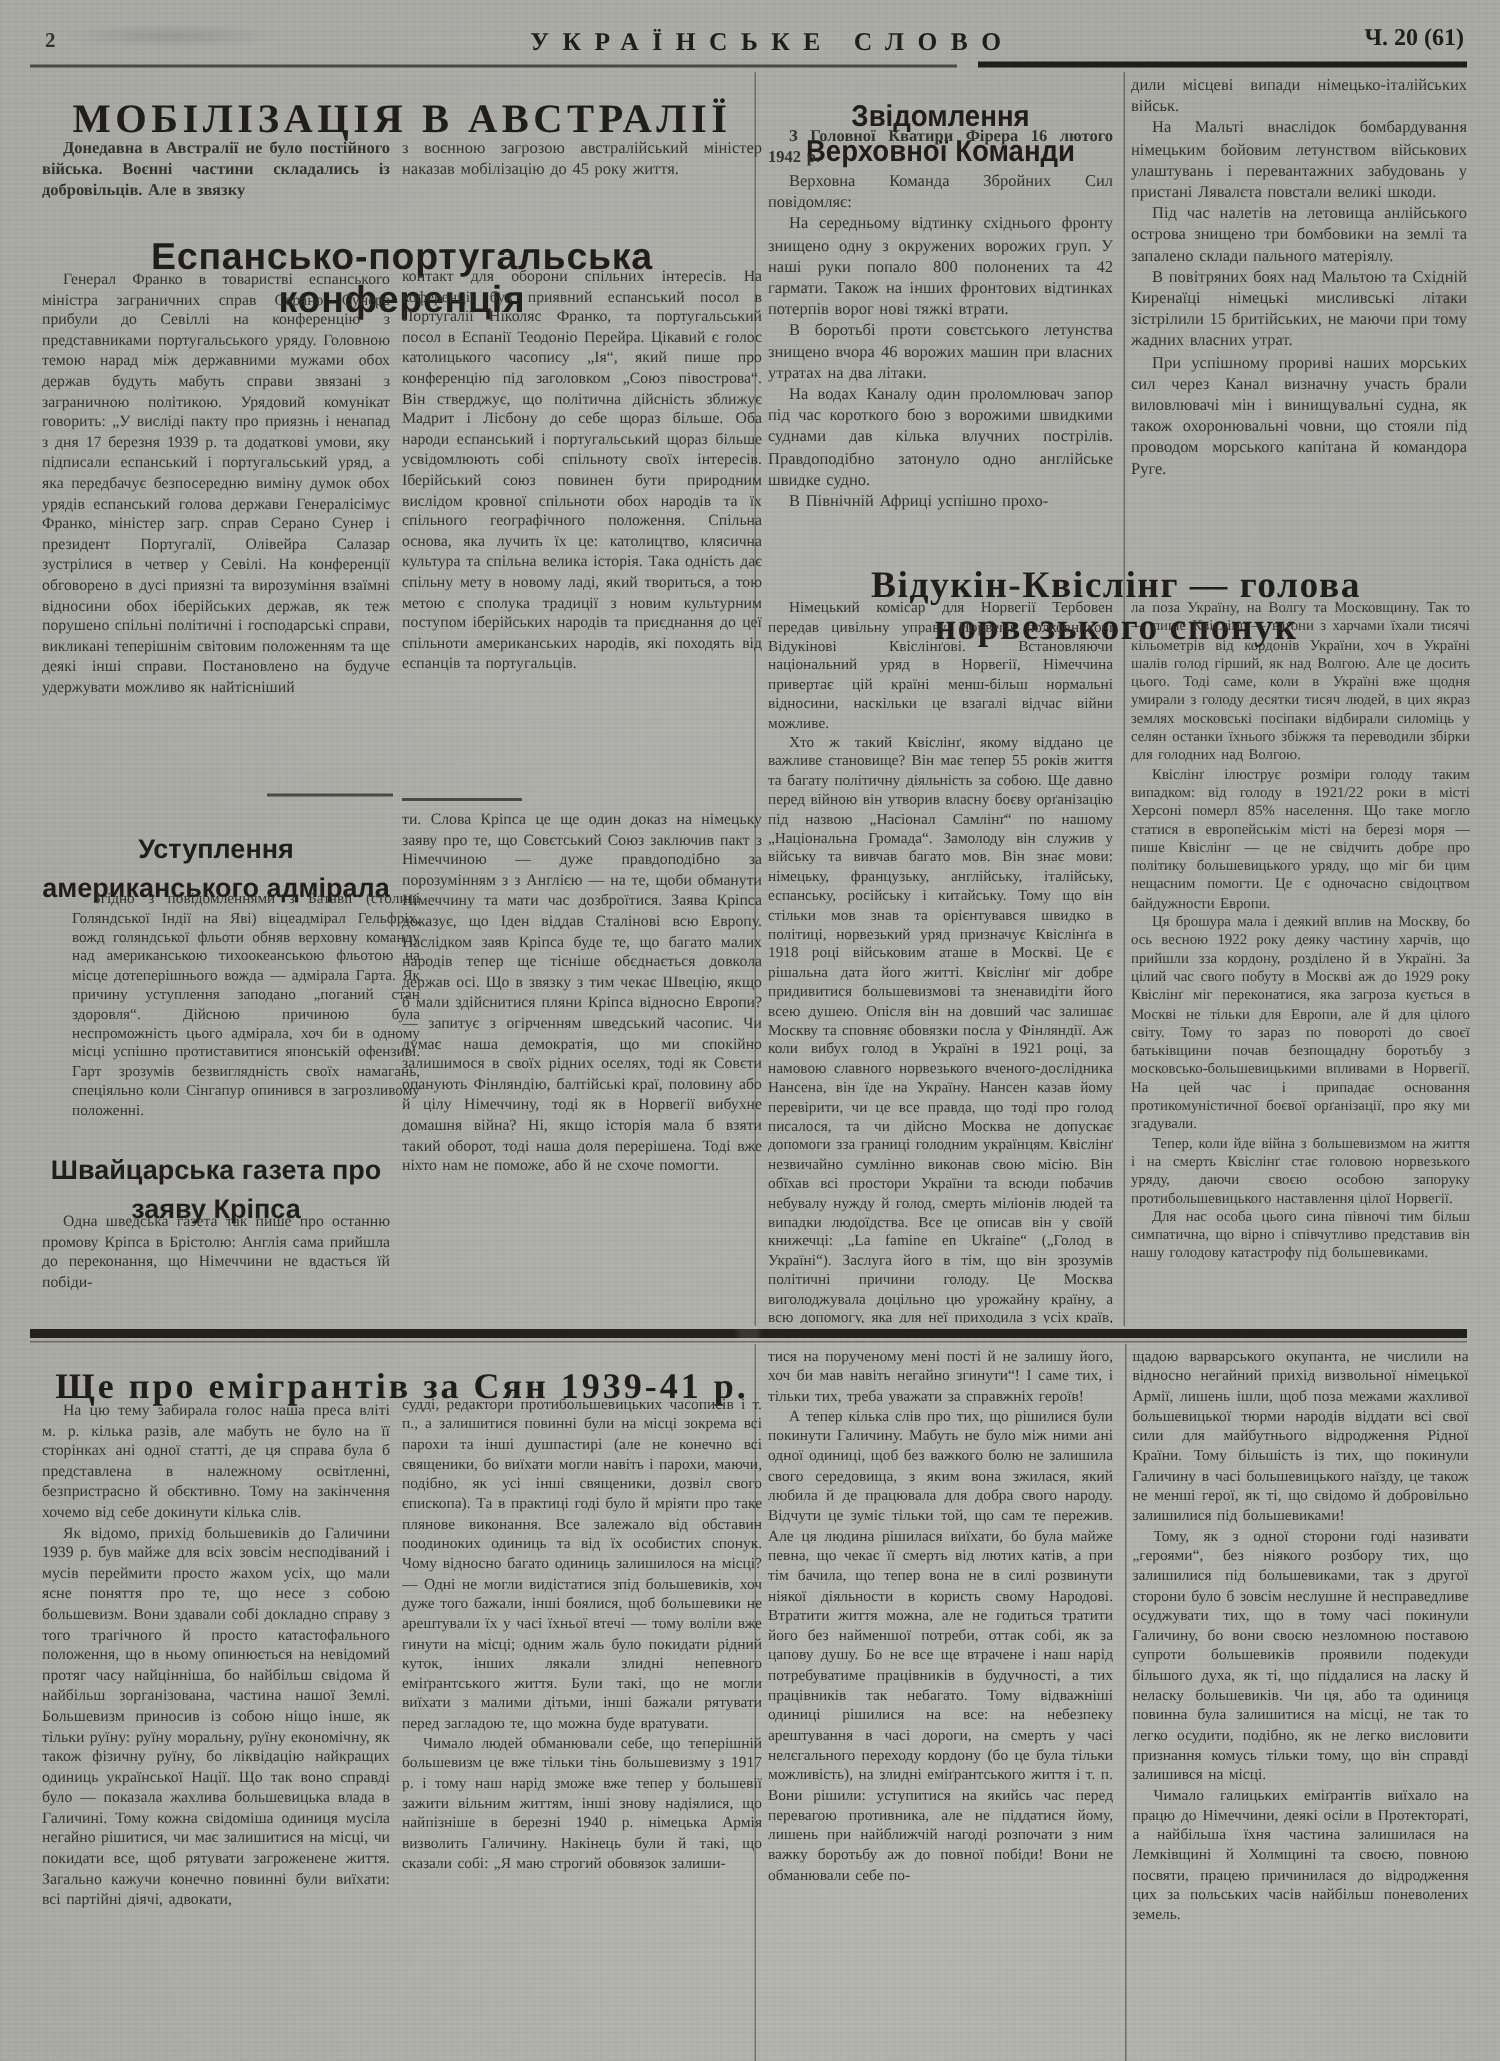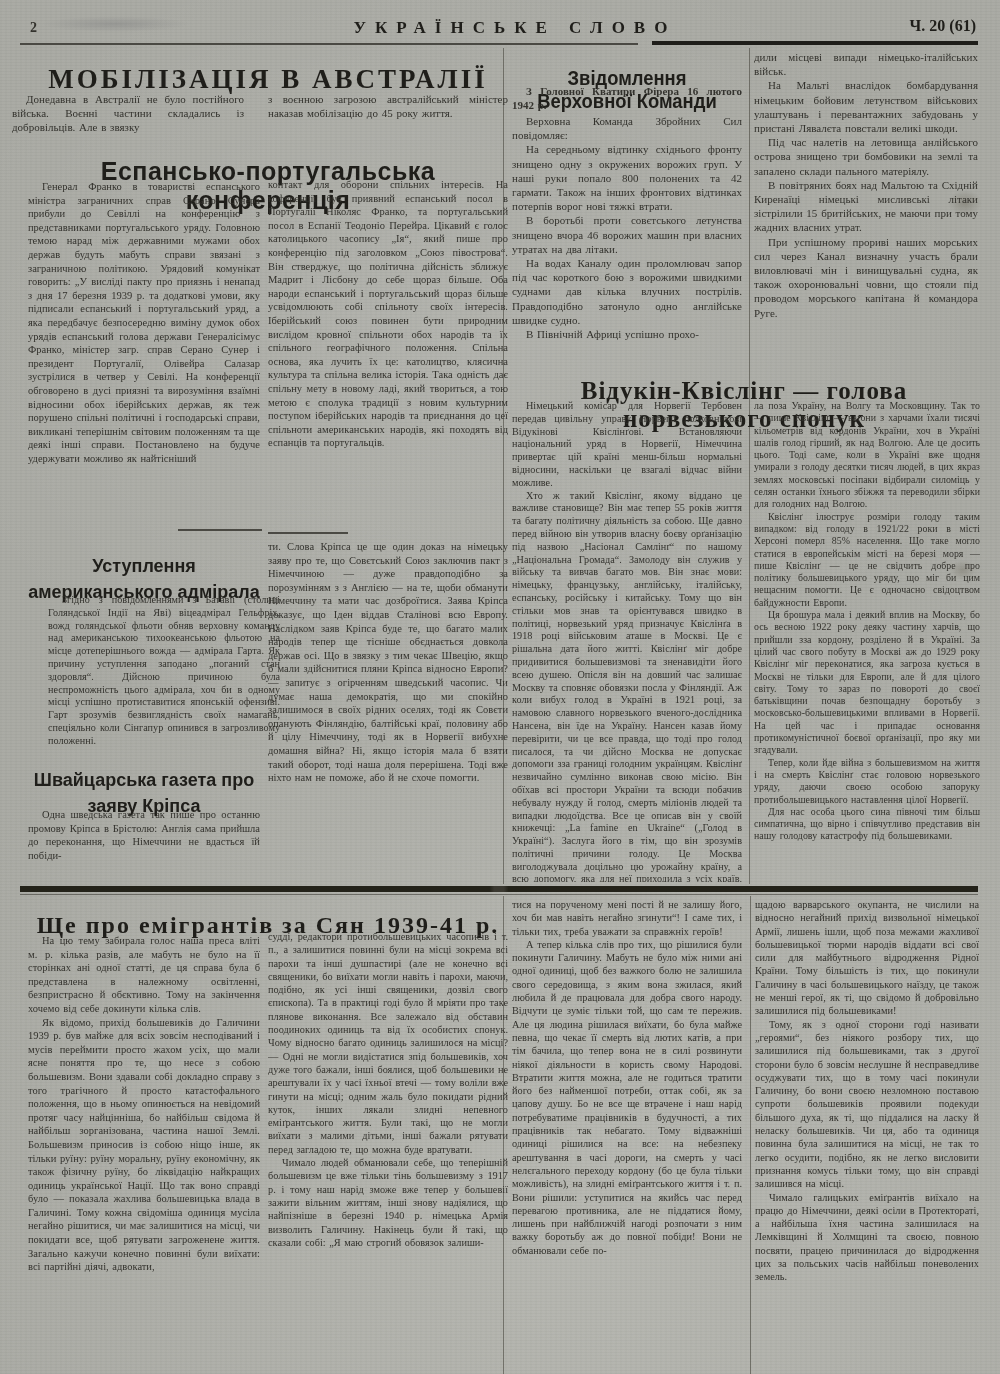--- a/index.html
+++ b/index.html
@@ -77,21 +77,21 @@
   <div class="stain s1"></div>
   <div class="stain s2"></div>
 
   <div class="vrule" style="left:503px;top:48px;height:836px;"></div>
   <div class="vrule" style="left:749px;top:48px;height:836px;"></div>
   <div class="vrule" style="left:503px;top:896px;height:478px;"></div>
   <div class="vrule" style="left:750px;top:896px;height:478px;"></div>
 
   <article>
     <h1 class="head h-serif-big" style="left:28px;top:46px;width:480px;">МОБІЛІЗАЦІЯ В АВСТРАЛІЇ</h1>
-    <div class="col sz-md" style="left:12px;top:92px;width:232px;height:46px;">
+    <div class="col sz-md" style="left:28px;top:92px;width:232px;height:46px;font-weight:bold;">
       <p>Донедавна в Австралії не було постійного війська. Воєнні частини складались із добровільців. Але в звязку</p>
     </div>
     <div class="col sz-md" style="left:268px;top:92px;width:240px;height:46px;">
       <p class="cont">з воєнною загрозою австралійський міністер наказав мобілізацію до 45 року життя.</p>
     </div>
   </article>
 
   <article>
     <h1 class="head h-sans-big" style="left:28px;top:140px;width:480px;">Еспансько-португальська конференція</h1>
     <div class="col sz-sm" style="left:28px;top:180px;width:232px;height:346px;">

